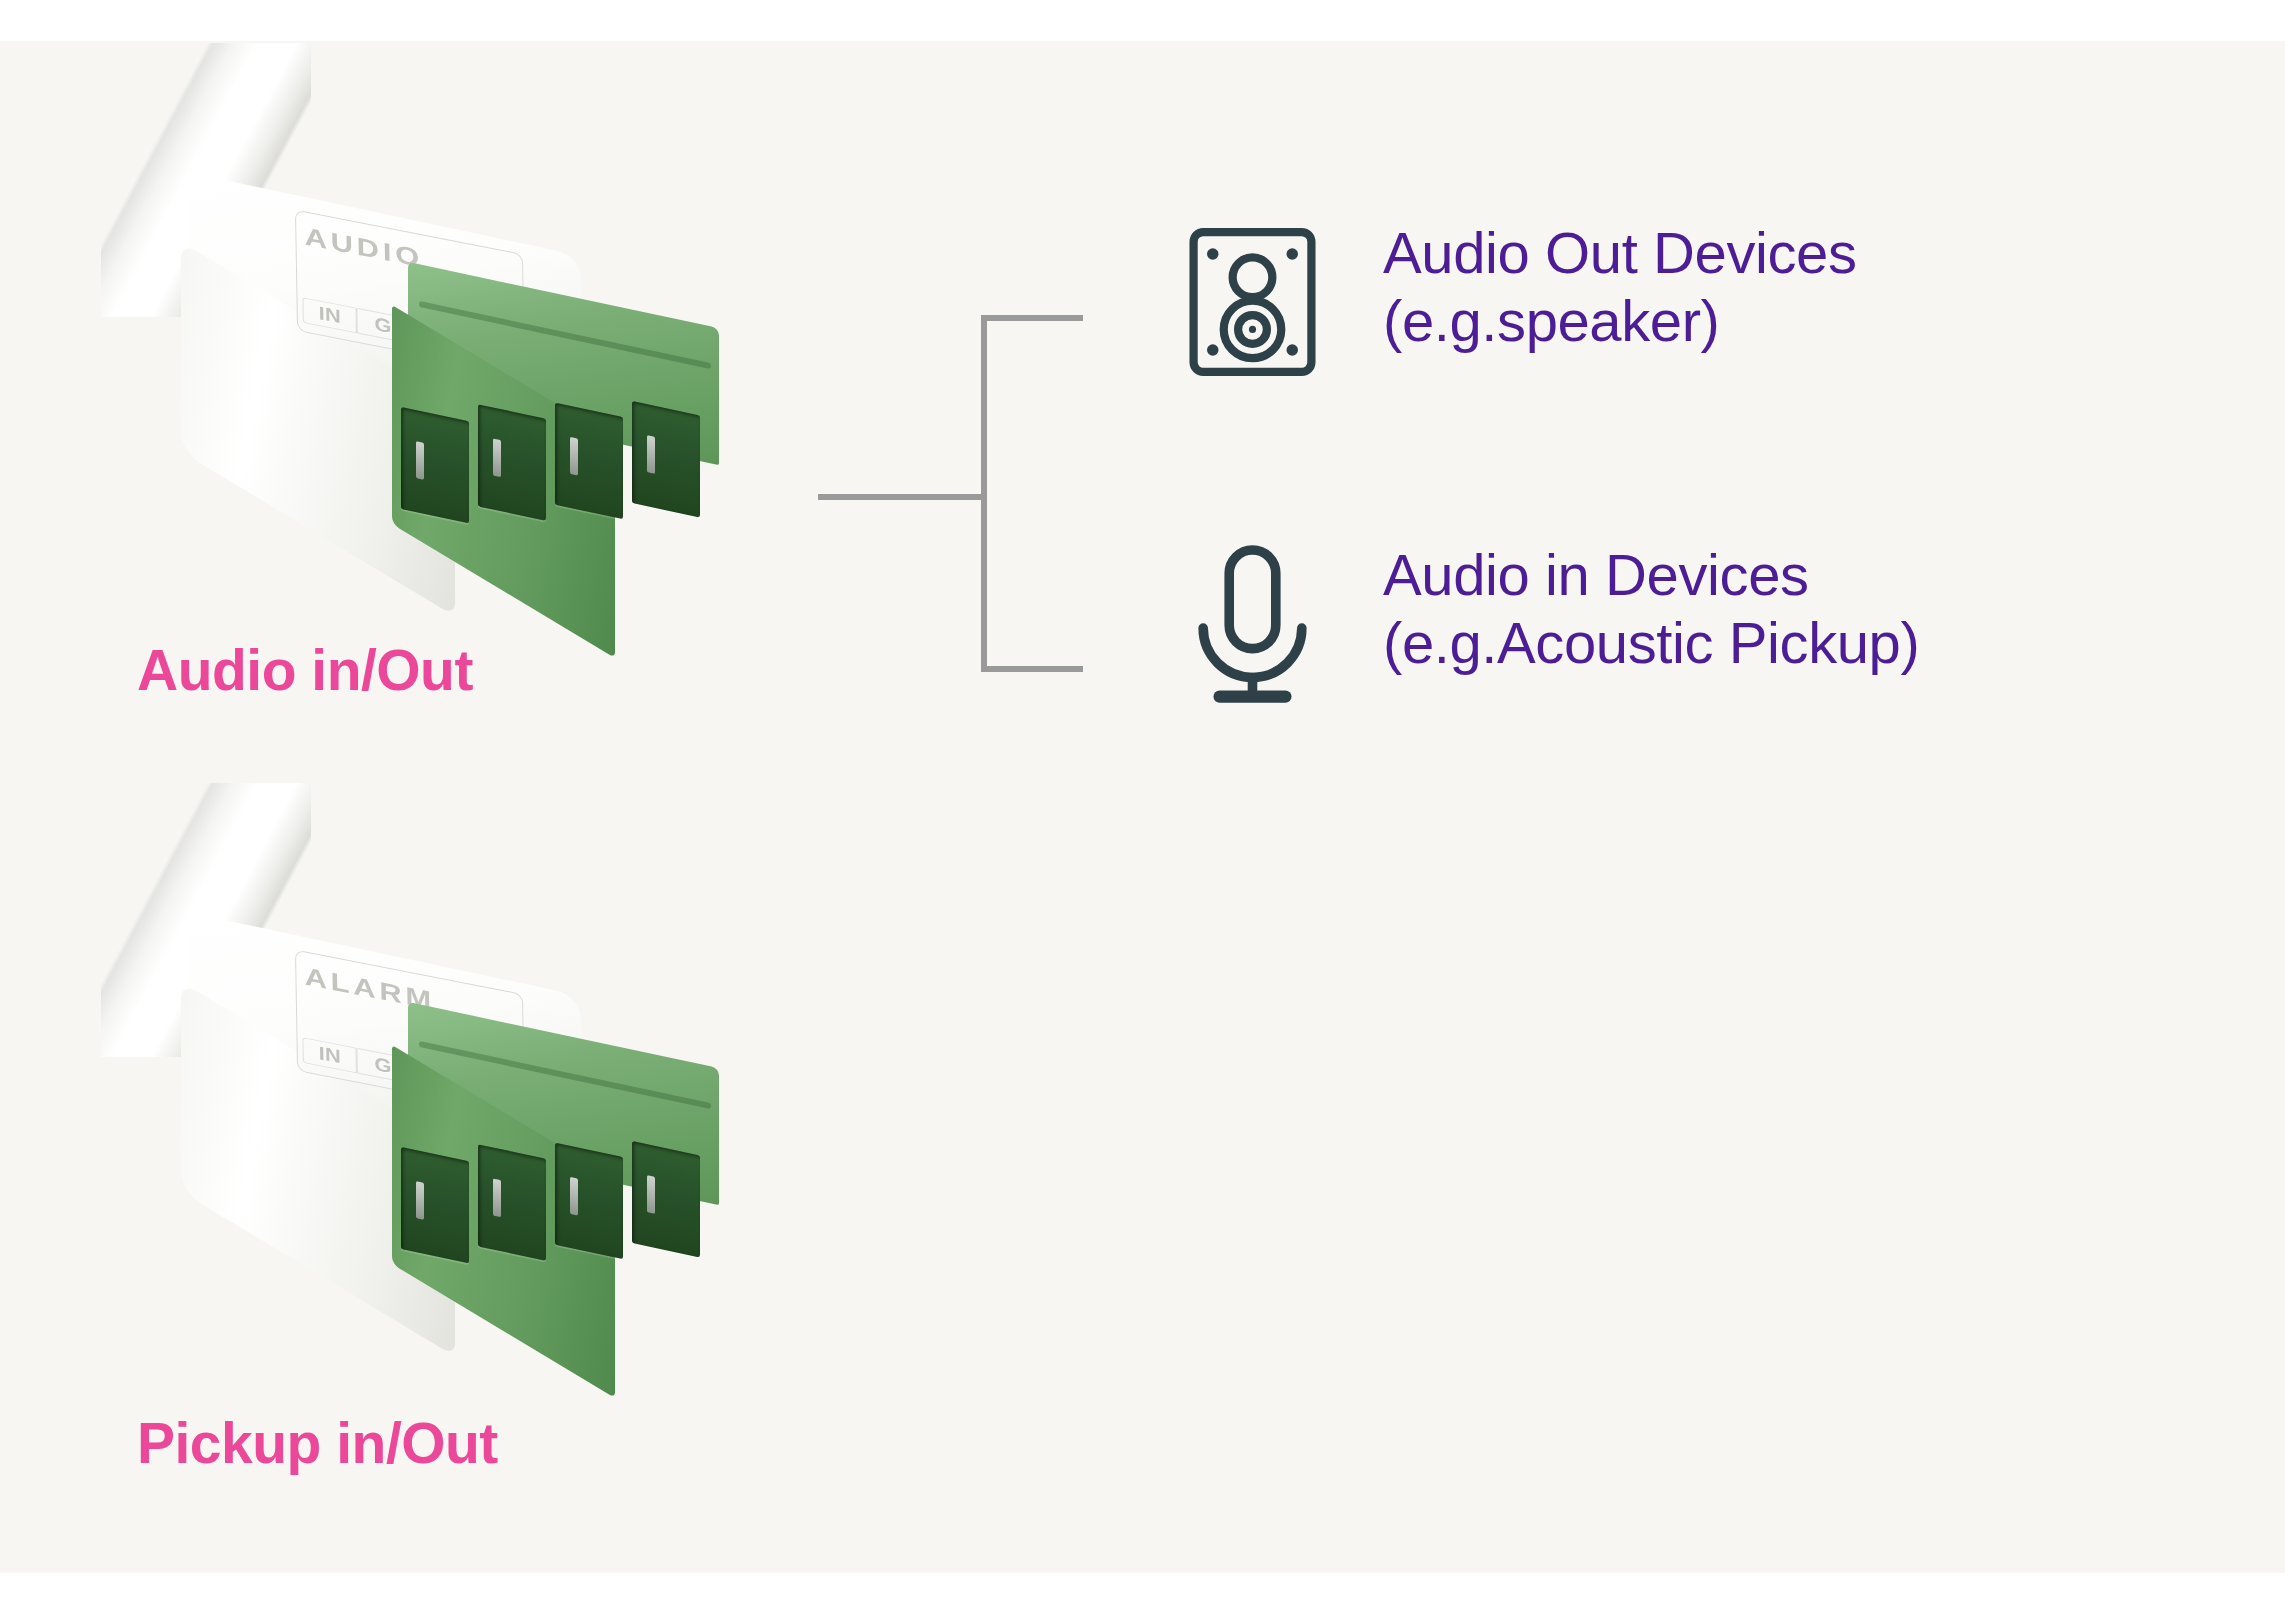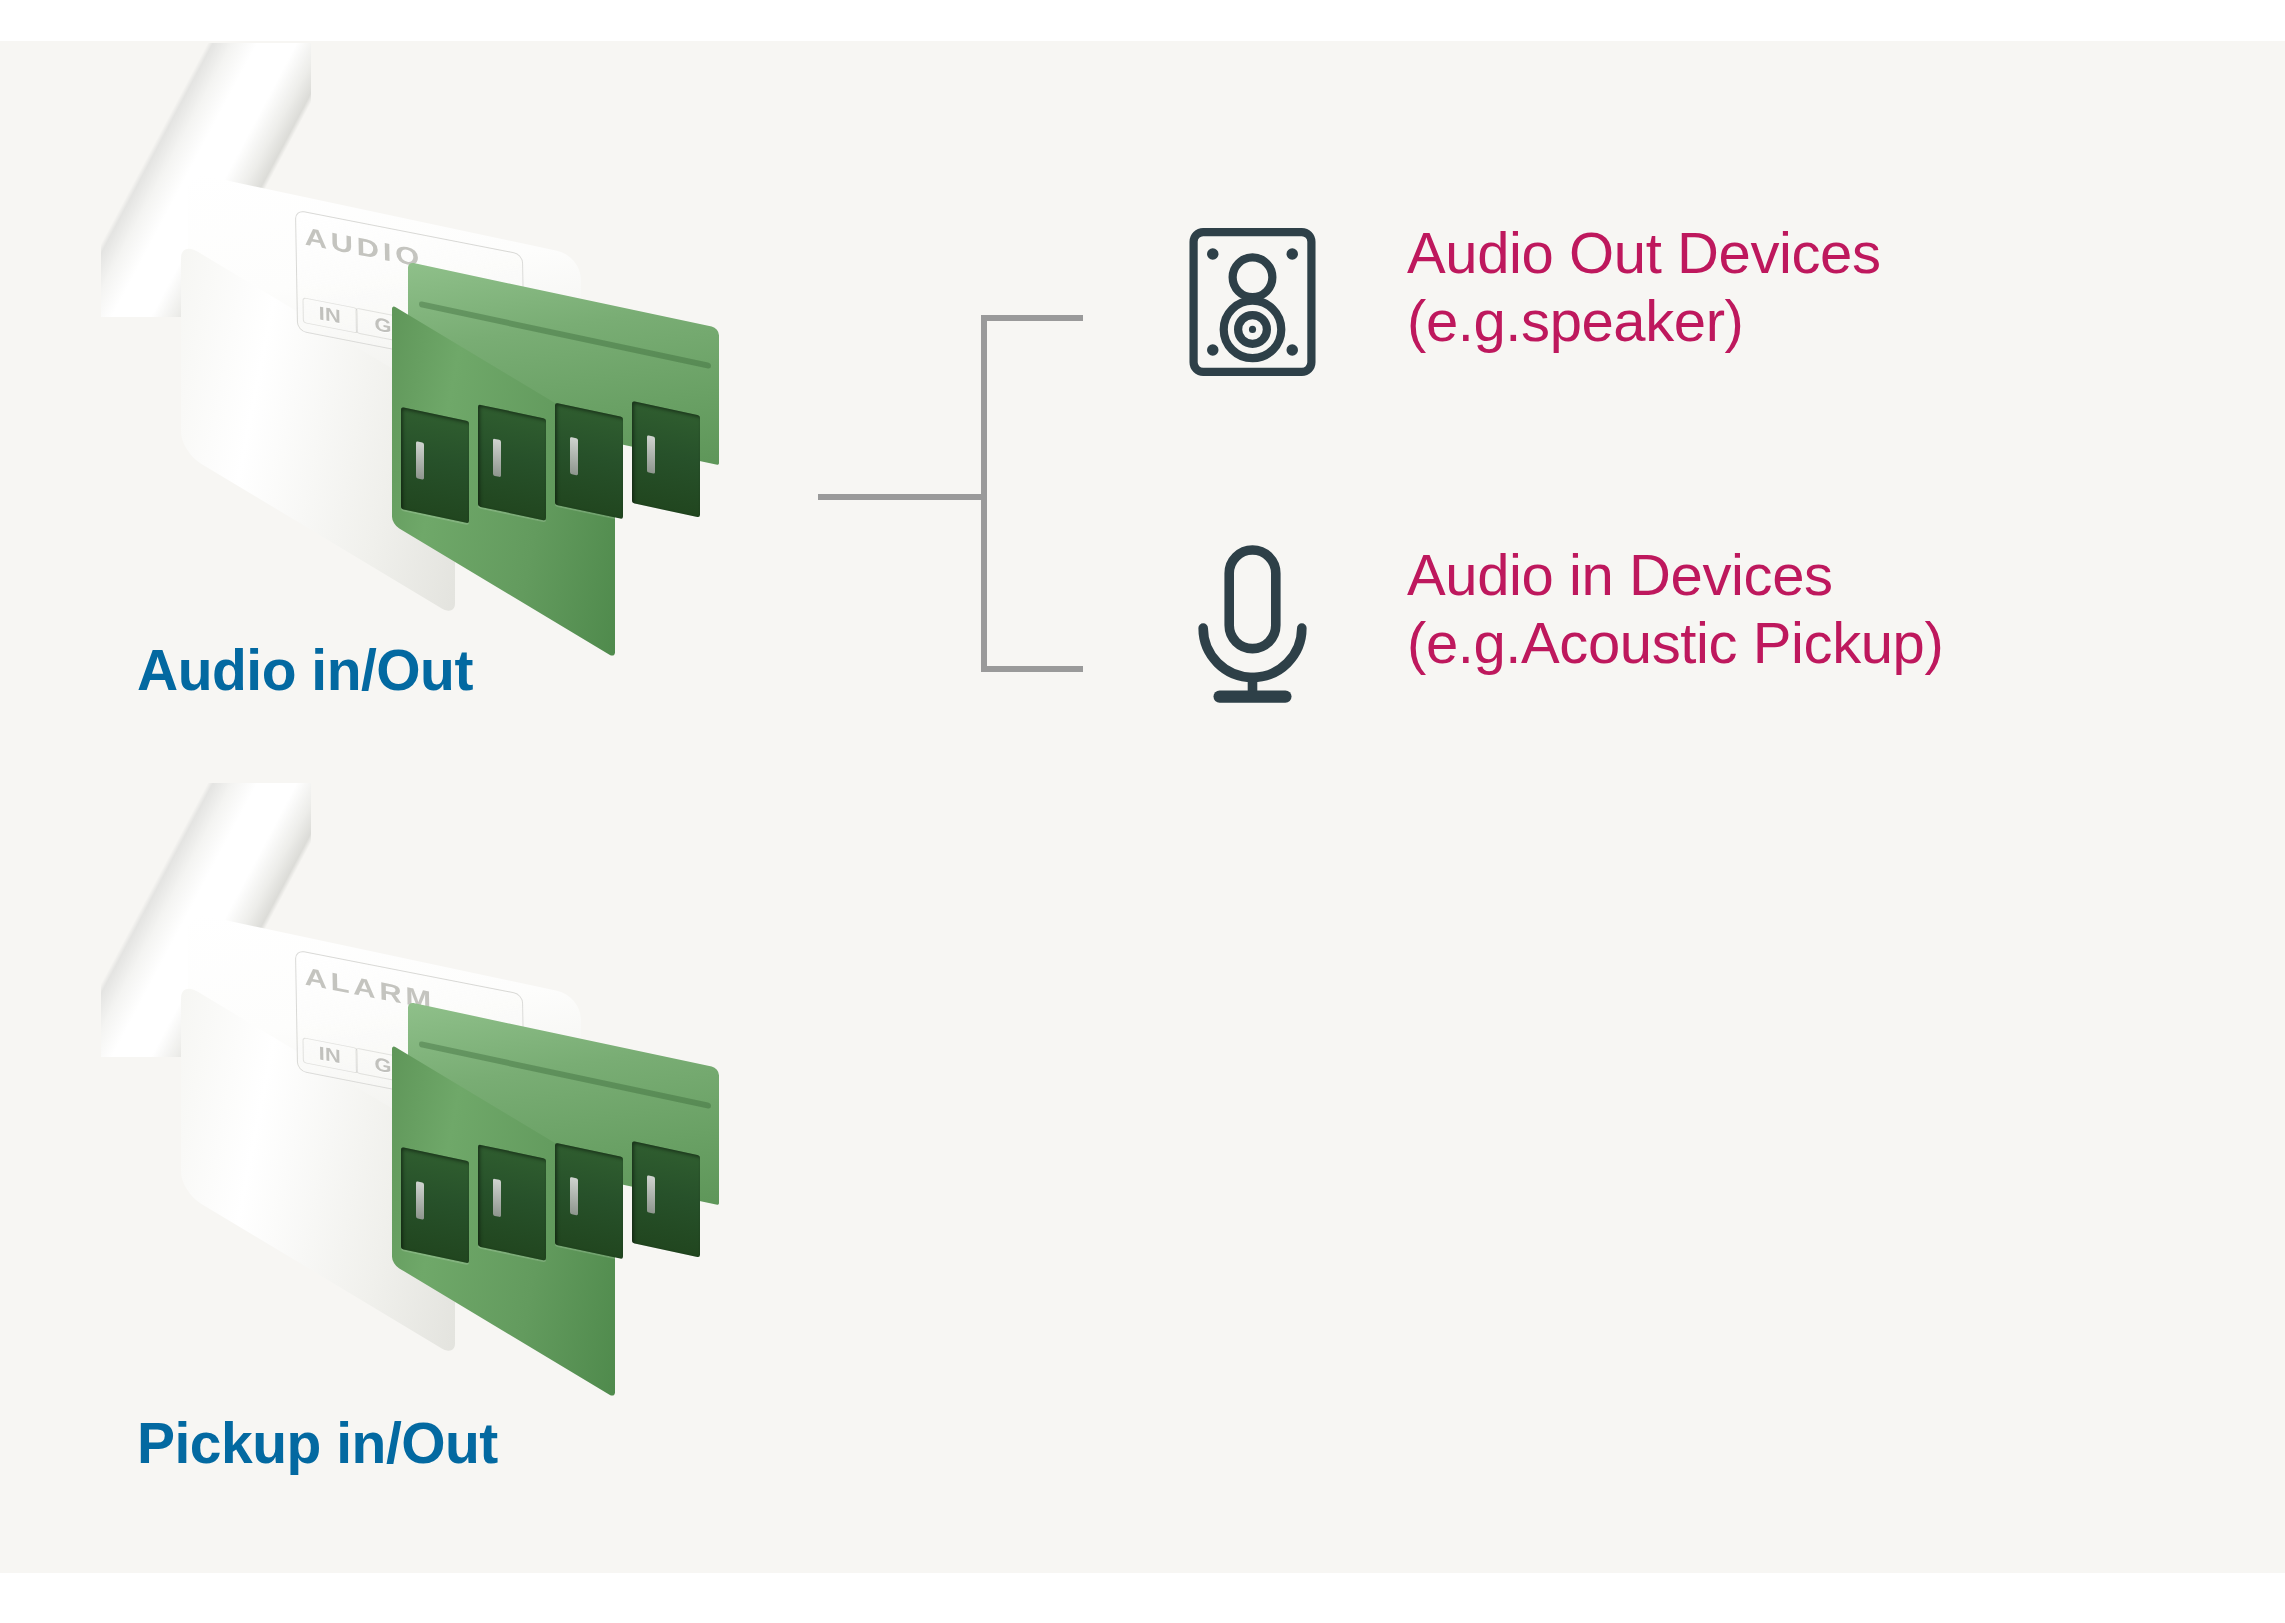--- a/index.html
+++ b/index.html
@@ -194,21 +194,21 @@
   .term-slot:nth-child(4){margin-top:1.8px;}
 
   
   .caption{
     position:absolute;
     left:137px;
     top:596px;
     width:640px;
     font-size:57px;
     font-weight:700;
-    color:#0369a1;
+    color:#ec4899;
     letter-spacing:-0.5px;
     white-space:nowrap;
   }
   #group-alarm .caption{top:629px;}
 
   
   .bracket{position:absolute;}
   #bracket-audio{left:827px; top:274px; width:256px; height:365px;}
   .br-v{
     position:absolute;
@@ -251,24 +251,23 @@
     flex:0 0 auto;
     display:flex;
     align-items:center;
     justify-content:center;
   }
   #row-audio-in .device-icon{width:164px;}
   .device-text{
     padding-top:3.7px;
     font-size:58px;
     line-height:1.18;
-    color:#be185d;
+    color:#4c1d95;
     white-space:nowrap;
     letter-spacing:-0.4px;
-    margin-left:24px;
   }
   .device-text .line2{display:block;}
 </style>
 </head>
 <body>
 
 <div id="page">
   <div id="canvas"></div>
 
   <div class="group" id="group-audio">

